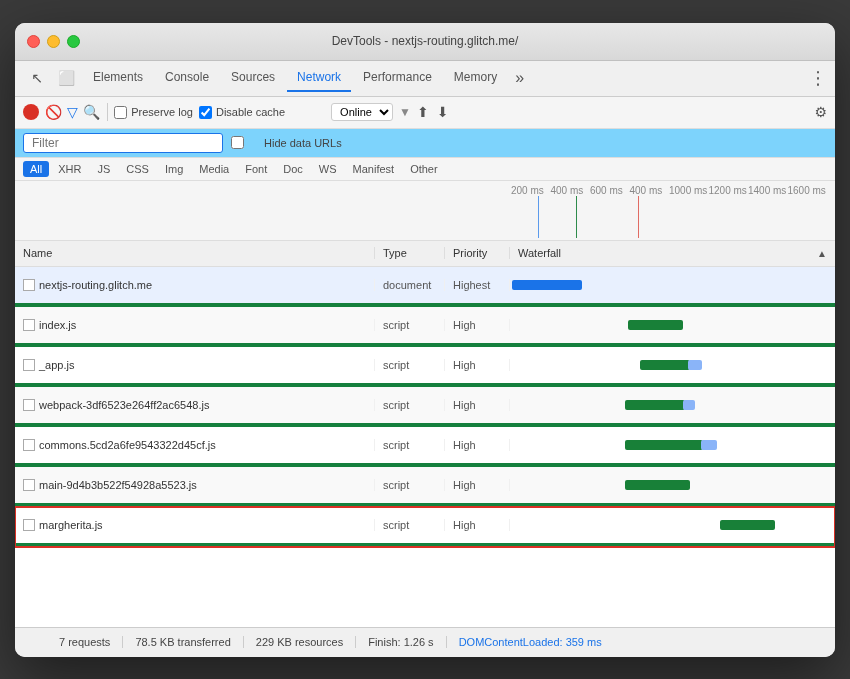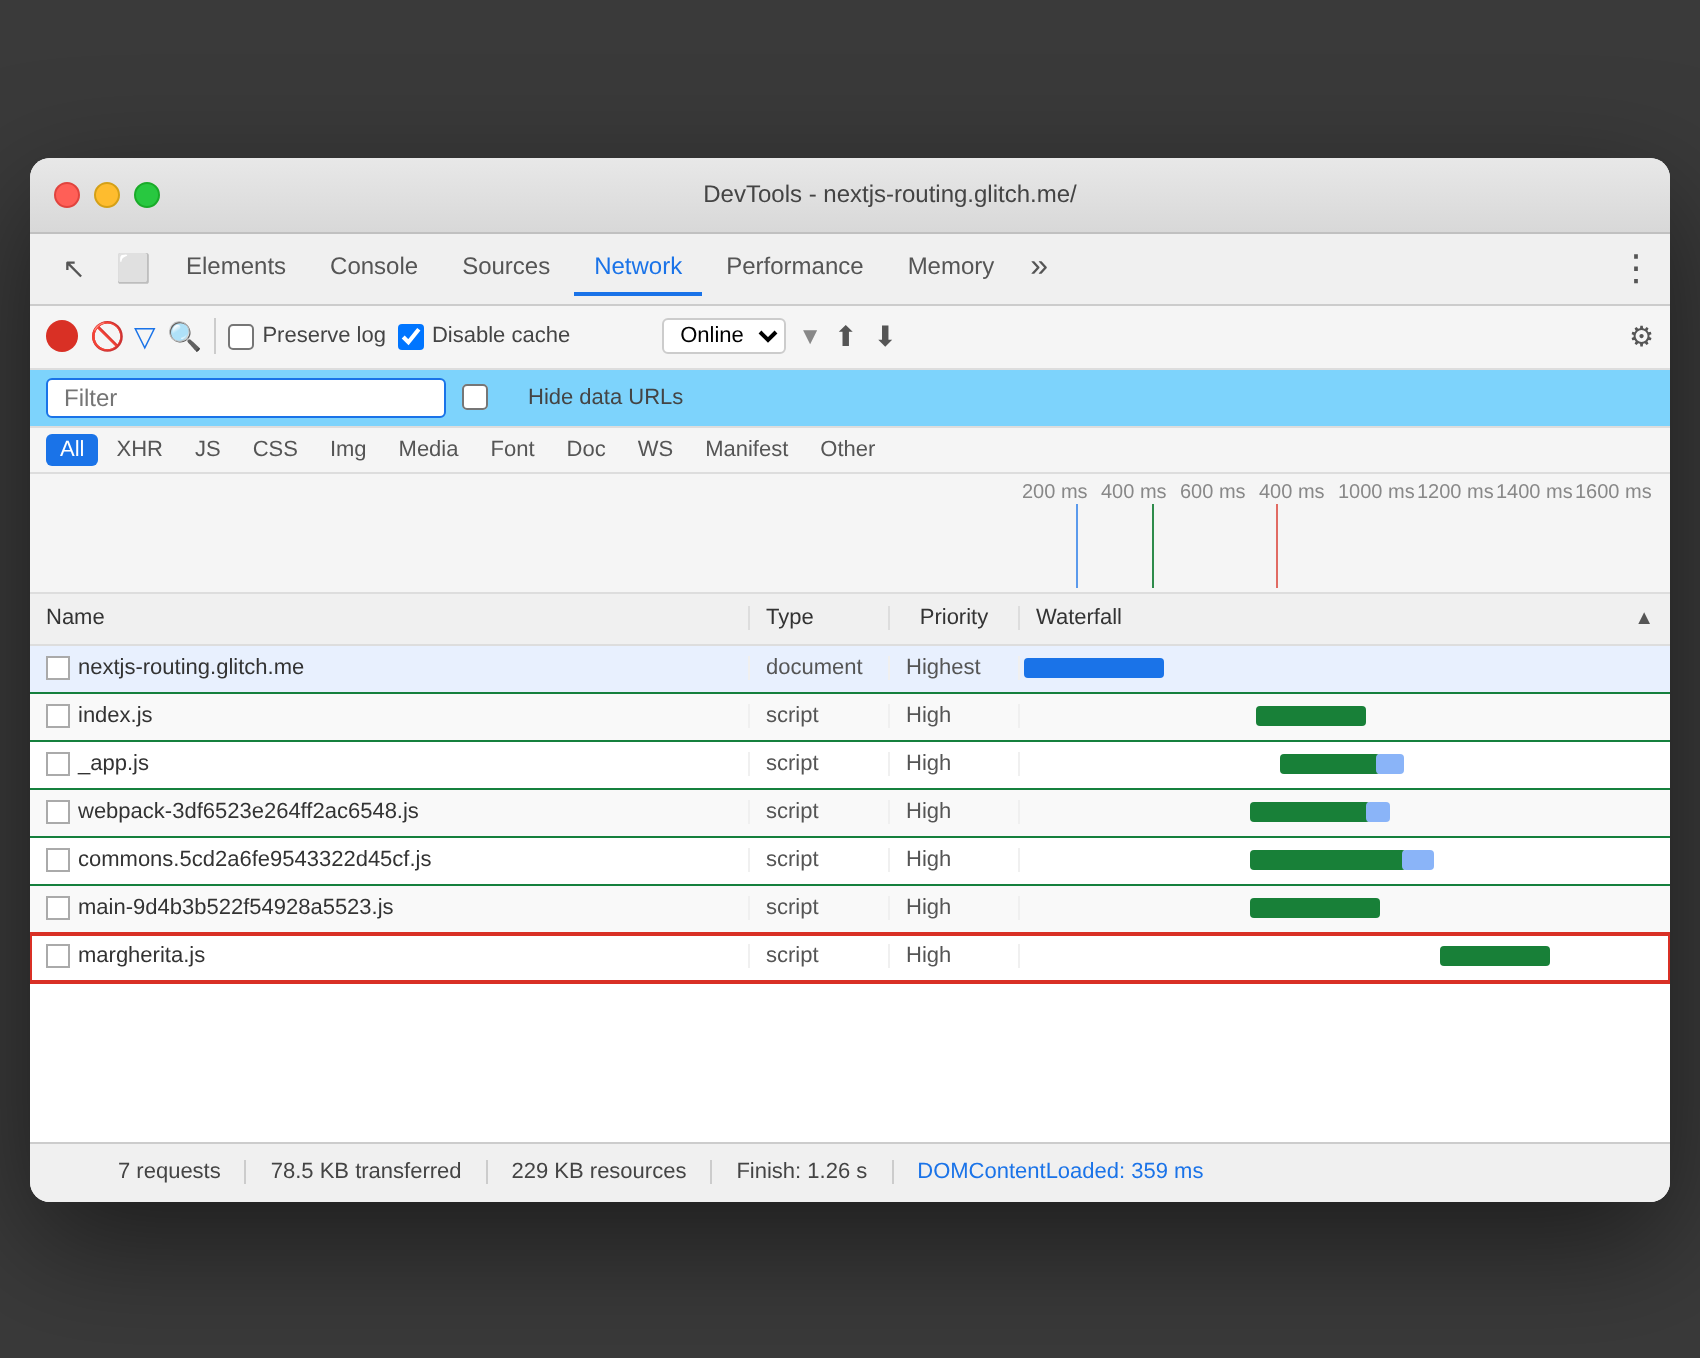--- a/index.html
+++ b/index.html
@@ -41,21 +41,20 @@
     .traffic-light.close { background: #ff5f57; border: 1px solid #e0443e; }
     .traffic-light.minimize { background: #febc2e; border: 1px solid #d4a017; }
     .traffic-light.maximize { background: #28c840; border: 1px solid #1aab29; }
     .titlebar-title {
       position: absolute;
       left: 50%;
       transform: translateX(-50%);
       font-size: 12px;
       color: #444;
       white-space: nowrap;
-      margin-left: 20px;
     }
     
     .devtools-tabs {
       background: #f0f0f0;
       border-bottom: 1px solid #ccc;
       display: flex;
       align-items: center;
       padding: 0 8px;
       height: 36px;
       gap: 2px;
@@ -274,32 +273,32 @@
       align-items: center;
       background: #f0f0f0;
       border-bottom: 1px solid #ddd;
       height: 26px;
       font-size: 11px;
       color: #333;
       font-weight: 500;
     }
     .col-name { width: 360px; min-width: 360px; padding: 0 8px; border-right: 1px solid #ddd; }
     .col-type { width: 70px; min-width: 70px; padding: 0 8px; border-right: 1px solid #ddd; }
-    .col-priority { width: 65px; min-width: 65px; padding: 0 8px; border-right: 1px solid #ddd; text-align: center; }
+    .col-priority { width: 65px; min-width: 65px; padding: 0 8px; border-right: 1px solid #ddd; }
     .col-waterfall { flex: 1; padding: 0 8px; display: flex; align-items: center; justify-content: space-between; }
     .sort-arrow {
       font-size: 10px;
       color: #555;
     }
     
     .table-row {
       display: flex;
       align-items: center;
-      height: 24px;
-      border-bottom: 1px solid #15803d;
+      height: 40px;
+      border-bottom: 4px solid #15803d;
       cursor: pointer;
     }
     .table-row:nth-child(even) { background: #f9f9f9; }
     .table-row.highlighted { background: #e8f0fe; }
     .table-row.selected-red { outline: 2px solid #d93025; outline-offset: -1px; }
     .row-name {
       width: 360px;
       min-width: 360px;
       padding: 0 8px;
       border-right: 1px solid #f0f0f0;

